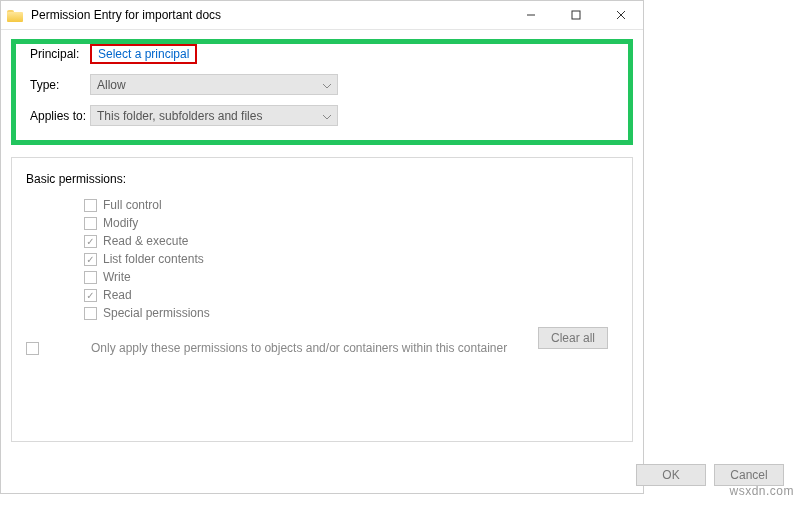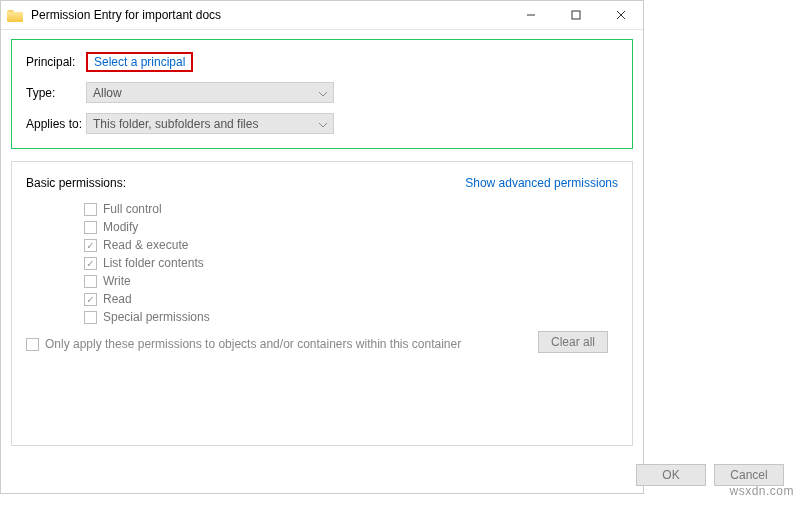--- a/index.html
+++ b/index.html
@@ -58,22 +58,22 @@
     align-items: center;
     justify-content: center;
     font-size: 12px;
     color: #333;
   }
   .winbtn svg { display: block; }
   .content {
     padding: 9px 10px 10px 10px;
   }
   .group {
-    border: 1px solid #22c55e;
-    padding: 12px 14px 14px 14px;
+    border: 5px solid #22c55e;
+    padding: 0 14px 14px 14px;
     margin-bottom: 12px;
   }
   .row {
     display: flex;
     align-items: center;
     margin-bottom: 10px;
   }
   .row .lbl {
     width: 60px;
     color: #000;
@@ -140,24 +140,25 @@
   }
   .checkbox.checked::after {
     content: "✓";
     font-size: 10px;
     line-height: 1;
     color: #999;
   }
   .onlyapply {
     position: absolute;
     left: 14px;
-    bottom: 94px;
+    bottom: 86px;
     display: flex;
     align-items: center;
     color: #888;
+    gap: 46px;
   }
   .clearall {
     position: absolute;
     right: 24px;
     bottom: 92px;
   }
   .btn {
     width: 70px;
     height: 22px;
     background: #e6e6e6;
@@ -242,21 +243,20 @@
                   <path d="M0 0 L4 4 L8 0" fill="none" stroke="#888" stroke-width="1"></path>
                 </svg>
           </span>
         </div>
       </div>
     </div>
 
     <div class="group2">
       <div class="group2-header">
         <span class="basicperms">Basic permissions:</span>
-        <span class="advlink">Show advanced permissions</span>
       </div>
       <div class="permlist" id="permlist">
             <div class="permitem">
               <span class="checkbox"></span>
               <span>Full control</span>
             </div>
             <div class="permitem">
               <span class="checkbox"></span>
               <span>Modify</span>
             </div>

